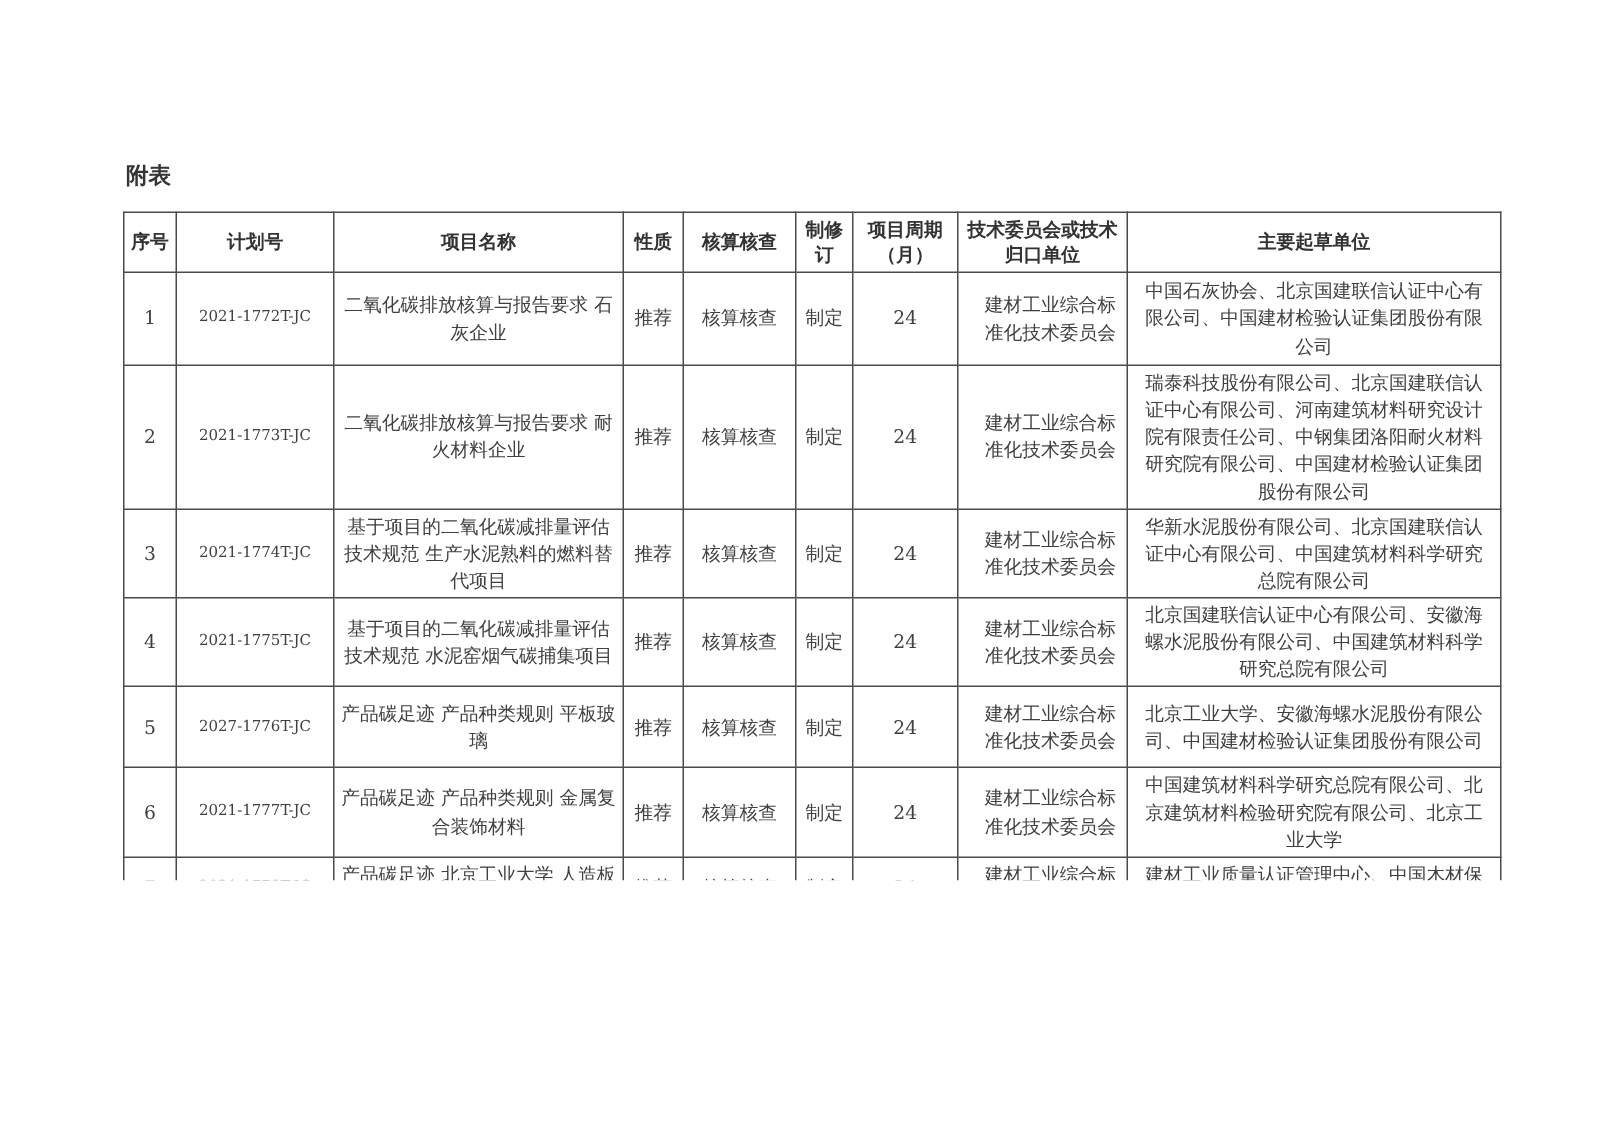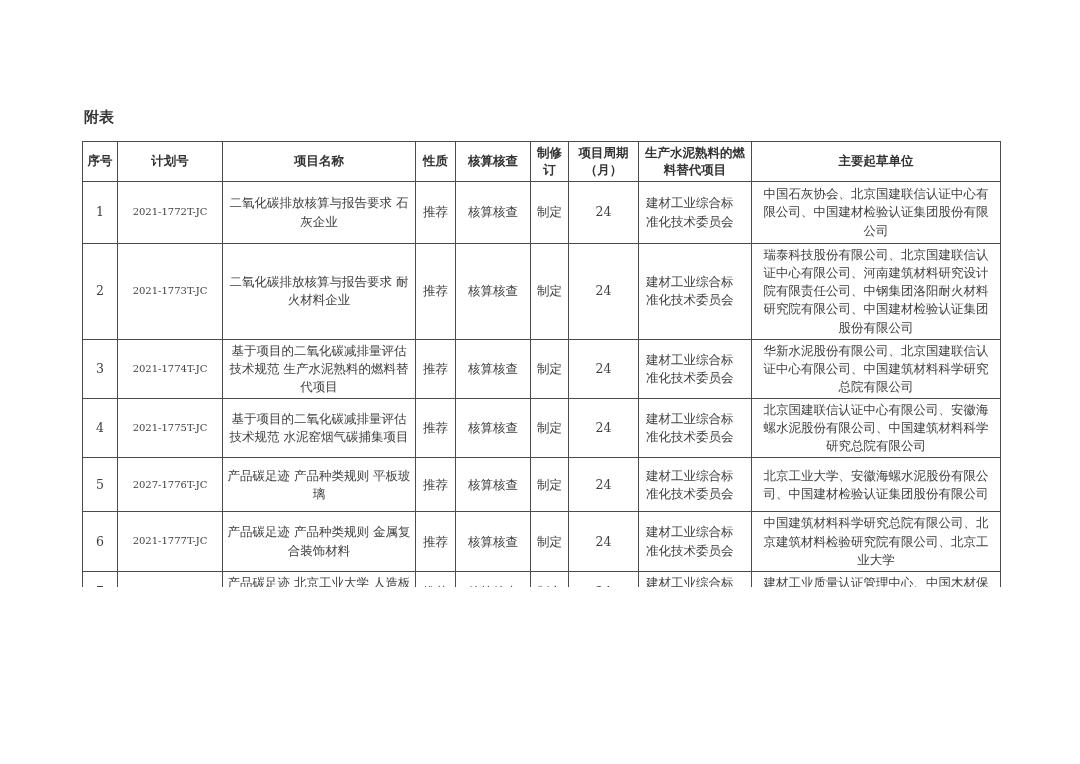--- a/index.html
+++ b/index.html
@@ -59,21 +59,21 @@
     color: #333333;
     height: 40px;
     line-height: 1.35;
   }
   table.standards td {
     font-size: 12.5px;
     line-height: 1.45;
   }
   
   table.standards td.col-1 { font-size: 10px; }          
-  table.standards td.col-7 { text-align: left; padding: 2px 7px; } 
+  table.standards td.col-7 { text-align: right; padding: 2px 7px; } 
   table.standards td.col-8 { text-align: center; padding: 2px 7px; } 
   
   tbody tr:nth-child(1) td { height: 62px; }
   tbody tr:nth-child(2) td { height: 78px; }
   tbody tr:nth-child(3) td { height: 55px; }
   tbody tr:nth-child(4) td { height: 55px; }
   tbody tr:nth-child(5) td { height: 54px; }
   tbody tr:nth-child(6) td { height: 54px; }
   tbody tr:nth-child(7) td { height: 40px; }
 </style>
@@ -97,21 +97,21 @@
       </colgroup>
       <thead>
         <tr id="header-row">
             <th>序号</th>
             <th>计划号</th>
             <th>项目名称</th>
             <th>性质</th>
             <th>核算核查</th>
             <th>制修订</th>
             <th>项目周期（月）</th>
-            <th>生产水泥熟料的燃料替代项目</th>
+            <th>技术委员会或技术归口单位</th>
             <th>主要起草单位</th>
           </tr>
       </thead>
       <tbody id="table-body">
           <tr>
             <td class="col-0">1</td>
             <td class="col-1">2021-1772T-JC</td>
             <td class="col-2">二氧化碳排放核算与报告要求 石灰企业</td>
             <td class="col-3">推荐</td>
             <td class="col-4">核算核查</td>

